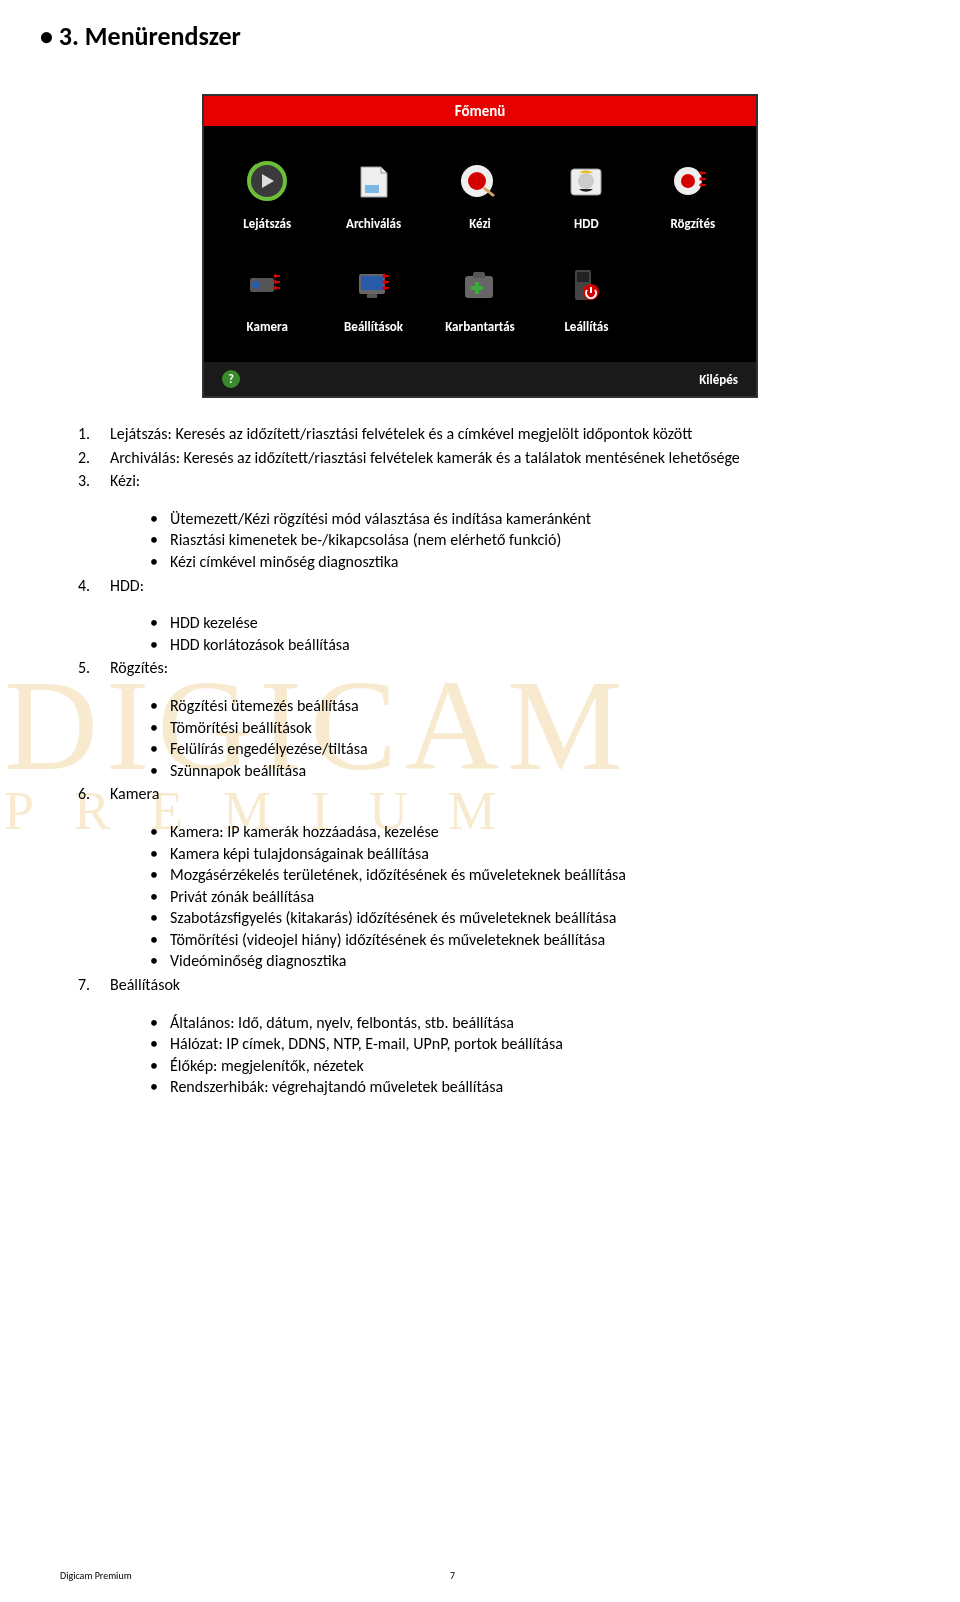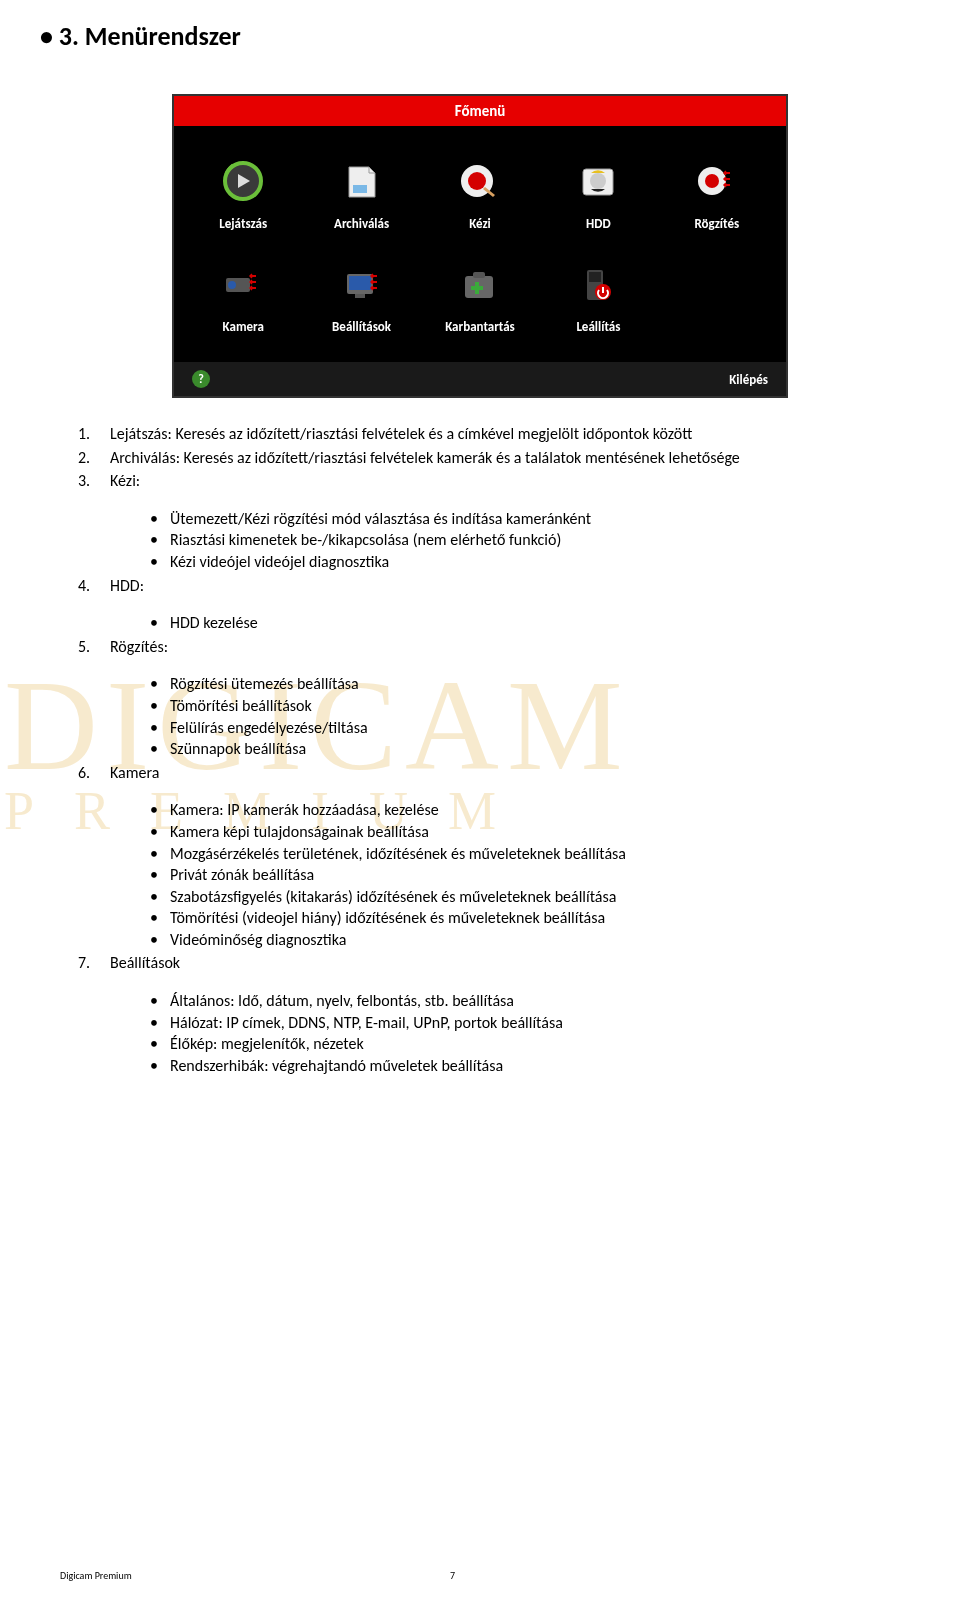--- a/index.html
+++ b/index.html
@@ -48,21 +48,21 @@
     content: "• ";
   }
   .screenshot-wrap {
     text-align: center;
     margin-bottom: 25px;
   }
   .screenshot {
     display: inline-block;
     background: #000;
     border: 2px solid #333;
-    width: 616px;
+    width: 556px;
     color: #fff;
     text-align: left;
   }
   .ss-titlebar {
     background: #e60000;
     text-align: center;
     font-weight: bold;
     padding: 6px 0;
     font-size: 15px;
   }
@@ -293,24 +293,25 @@
     </div>
   </div>
 </div>
 
 <ol class="top-list" id="top-list">
       <li><span class="li-title">Lejátszás:</span> <span class="li-body">Keresés az időzített/riasztási felvételek és a címkével megjelölt időpontok között</span></li>
       <li><span class="li-title">Archiválás:</span> <span class="li-body">Keresés az időzített/riasztási felvételek kamerák és a találatok mentésének lehetősége</span></li>
       <li><span class="li-title">Kézi:</span><ul class="sub-list">
           <li>Ütemezett/Kézi rögzítési mód választása és indítása kameránként</li>
           <li>Riasztási kimenetek be-/kikapcsolása (nem elérhető funkció)</li>
-          <li>Kézi videójel videójel diagnosztika</li>
+          <li>Kézi címkével minőség diagnosztika</li>
         </ul></li>
       <li><span class="li-title">HDD:</span><ul class="sub-list">
           <li>HDD kezelése</li>
+          <li>HDD korlátozások beállítása</li>
         </ul></li>
       <li><span class="li-title">Rögzítés:</span><ul class="sub-list">
           <li>Rögzítési ütemezés beállítása</li>
           <li>Tömörítési beállítások</li>
           <li>Felülírás engedélyezése/tiltása</li>
           <li>Szünnapok beállítása</li>
         </ul></li>
       <li><span class="li-title">Kamera</span><ul class="sub-list">
           <li>Kamera: IP kamerák hozzáadása, kezelése</li>
           <li>Kamera képi tulajdonságainak beállítása</li>

